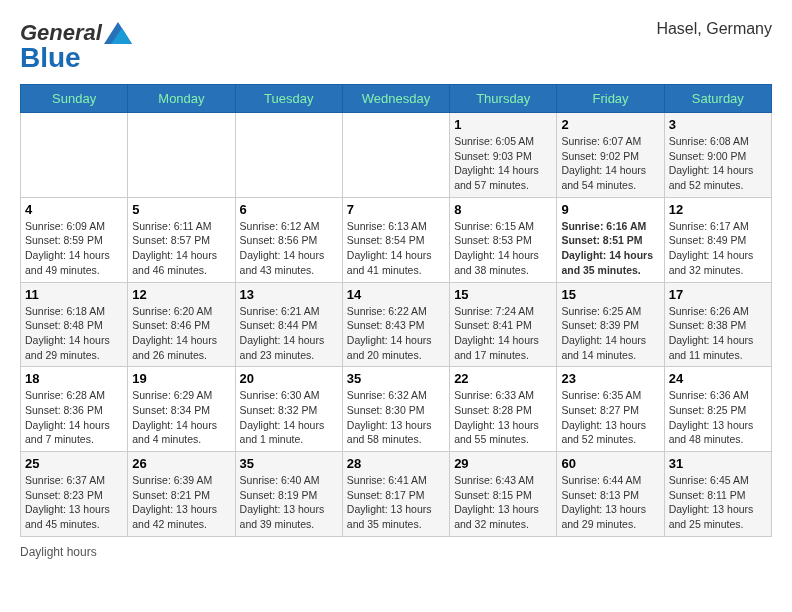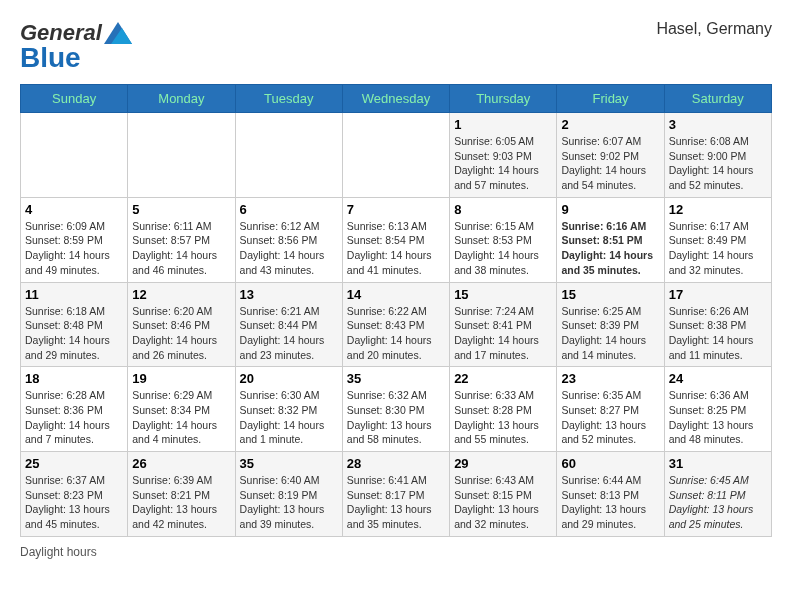--- a/index.html
+++ b/index.html
@@ -313,21 +313,21 @@
 Daylight: 13 hours and 32 minutes.</div>
         </td>
         <td>
           <span class="day-num">60</span>
           <div class="day-info" style="white-space: pre-line;">Sunrise: 6:44 AM
 Sunset: 8:13 PM
 Daylight: 13 hours and 29 minutes.</div>
         </td>
         <td>
           <span class="day-num">31</span>
-          <div class="day-info" style="white-space: pre-line; font-style: italic;">Sunrise: 6:45 AM
+          <div class="day-info" style="white-space: pre-line;">Sunrise: 6:45 AM
 Sunset: 8:11 PM
 Daylight: 13 hours and 25 minutes.</div>
         </td>
       </tr>
     </tbody>
 </table>
 
 <div class="footer">
   <span>Daylight hours</span>
 </div>

